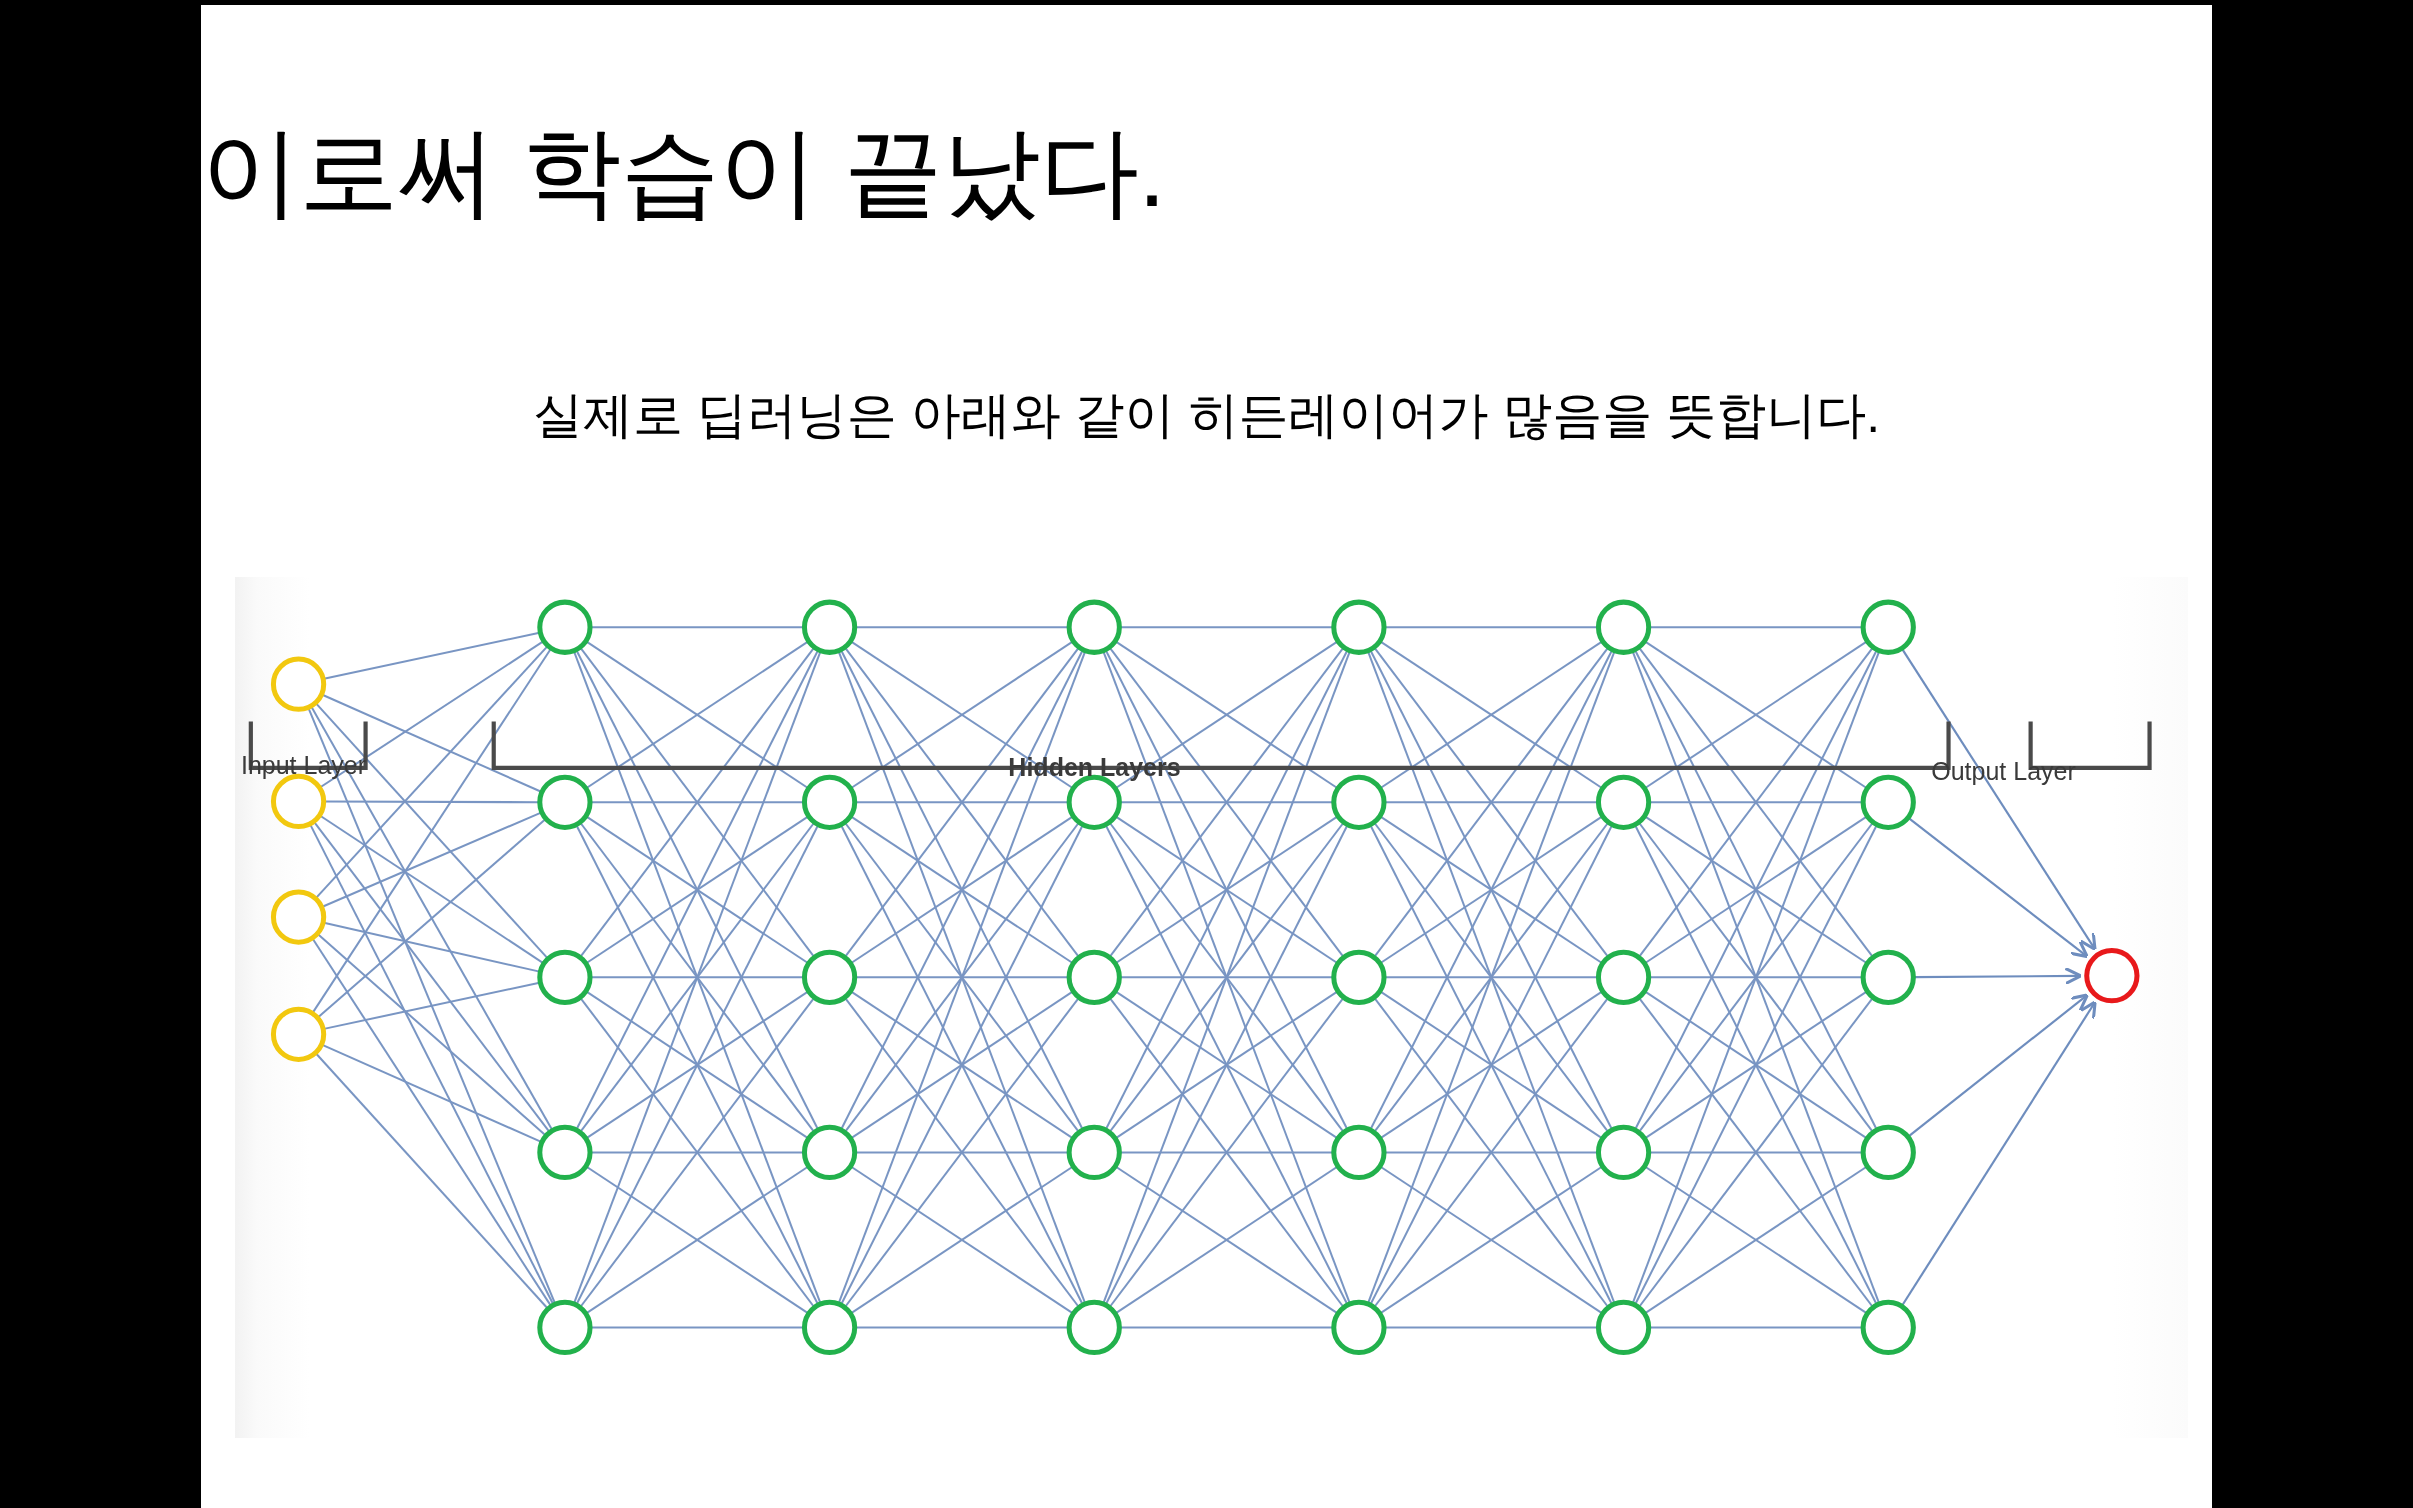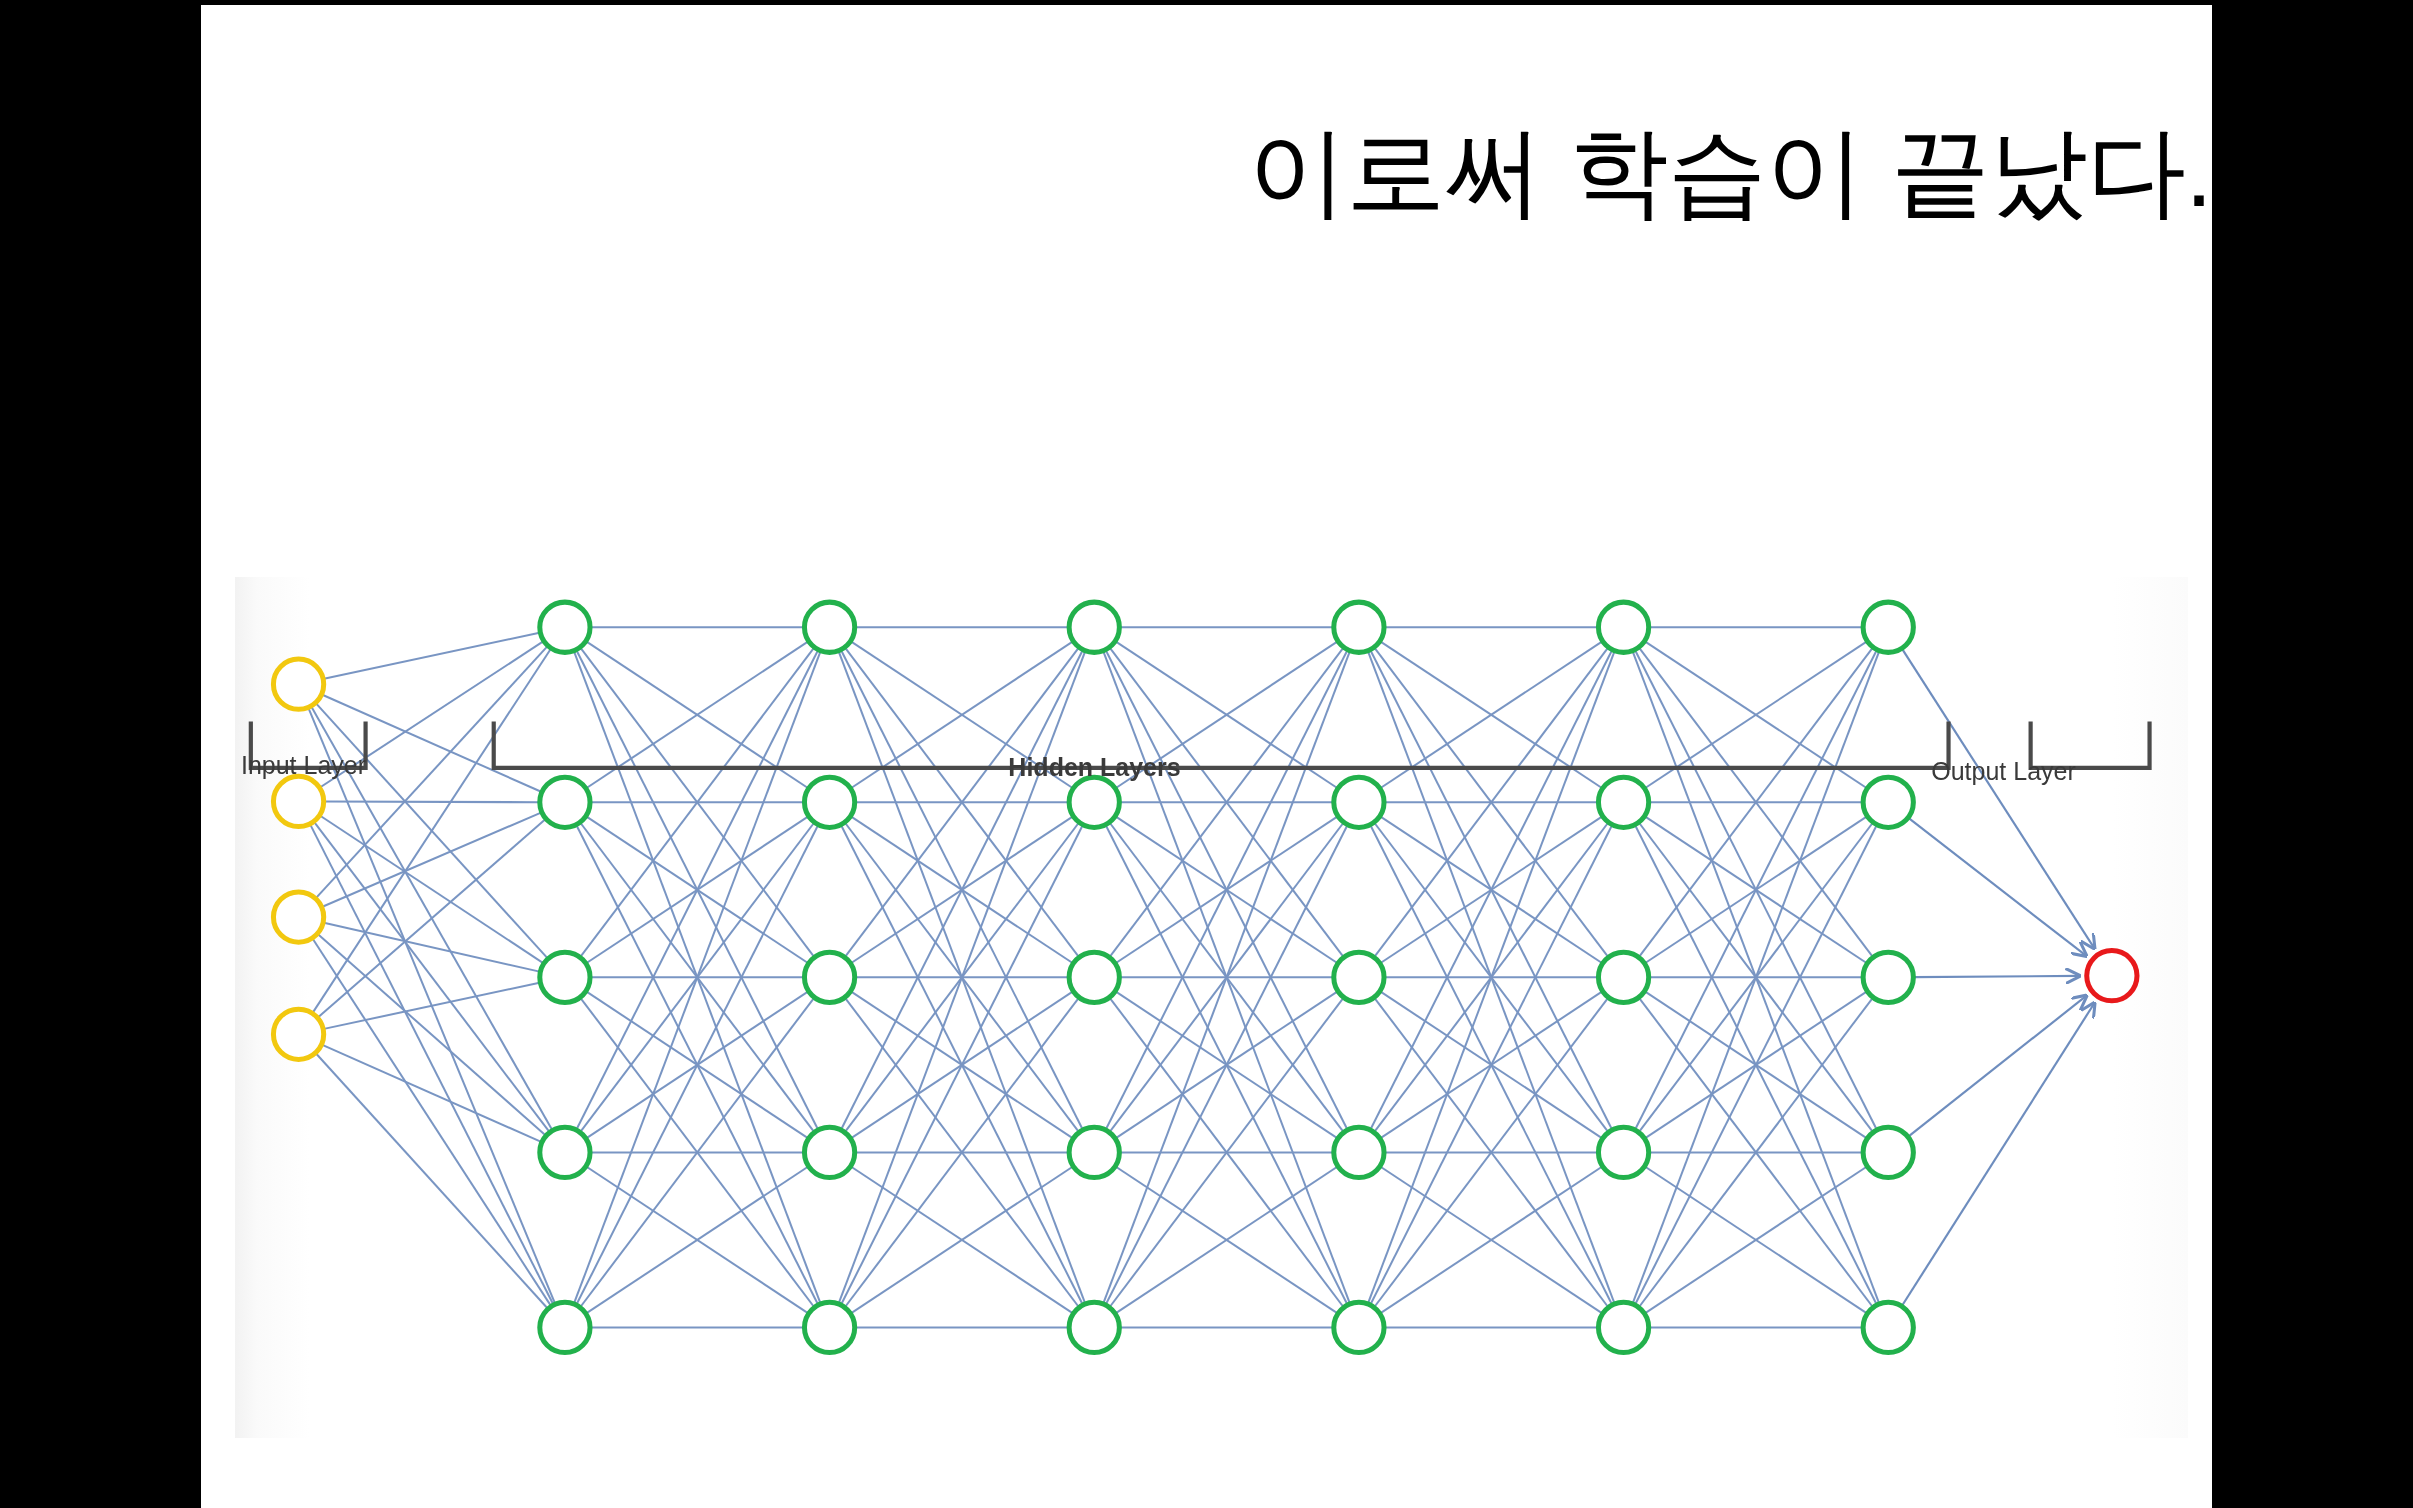--- a/index.html
+++ b/index.html
@@ -30,21 +30,21 @@
     height: 1503px;
     background: #ffffff;
   }
 
   
   #title {
     position: absolute;
     left: 0;
     top: 109px;
     width: 2011px;
-    text-align: right;
+    text-align: left;
     font-family: "Liberation Sans", "DejaVu Sans", sans-serif;
     font-size: 99px;
     font-weight: 400;
     line-height: 1.18;
     color: #000000;
     letter-spacing: -0.8px;
     white-space: nowrap;
   }
 
   #subtitle {
@@ -93,20 +93,21 @@
 </style>
 </head>
 <body>
 
 <div id="screen">
 
   <div id="slide">
 
     <div id="title">이로써 학습이 끝났다.</div>
 
+    <div id="subtitle">실제로 딥러닝은 아래와 같이 히든레이어가 많음을 뜻합니다.</div>
 
     <div id="diagram">
 
       <svg viewBox="0 0 2330 1028" xmlns="http://www.w3.org/2000/svg">
         <defs>
           <marker id="arrow" viewBox="0 0 10 10" refX="9" refY="5" markerWidth="7" markerHeight="7" orient="auto-start-reverse">
             <path d="M 0 0 L 10 5 L 0 10" fill="none" stroke="#6E8DBE" stroke-width="2"></path>
           </marker>
         </defs>
 

